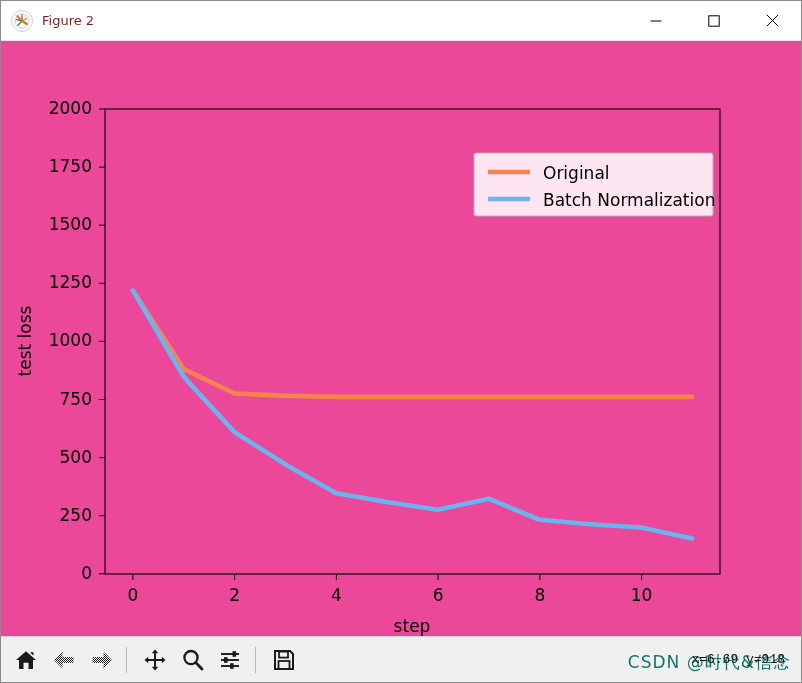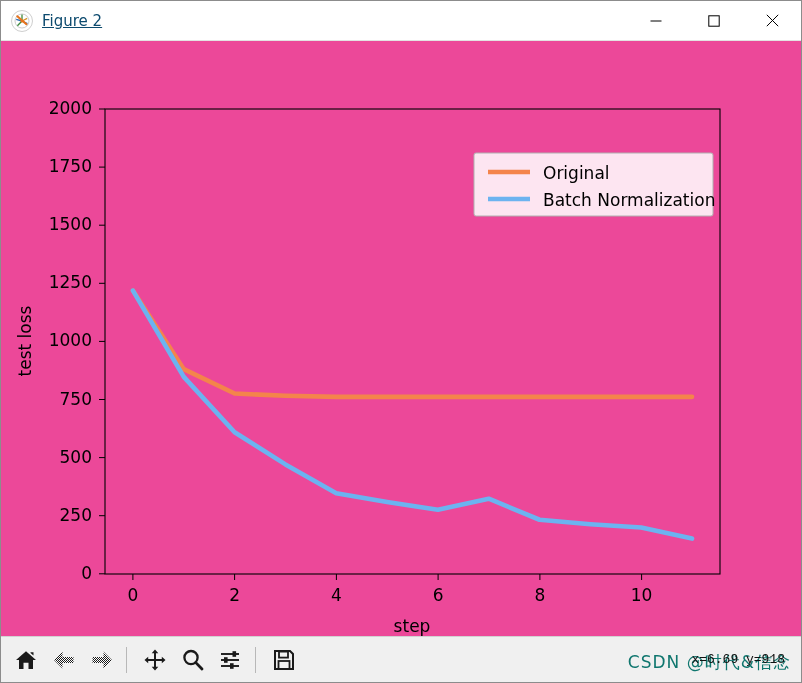--- a/index.html
+++ b/index.html
@@ -37,25 +37,24 @@
     border: 1px solid #cfcfcf;
     border-radius: 50%;
     display: flex;
     align-items: center;
     justify-content: center;
     box-sizing: border-box;
     flex: none;
   }
   #title-text {
     margin-left: 9px;
-    font-size: 15px;
-    color: #0c4a6e;
+    font-size: 13px;
+    color: #7f1d1d;
     font-family: "DejaVu Sans", "Liberation Sans", sans-serif;
     white-space: nowrap;
-    text-decoration: underline;
   }
   #win-controls {
     margin-left: auto;
     display: flex;
     height: 40px;
   }
   .win-btn {
     width: 58px;
     height: 40px;
     display: flex;

